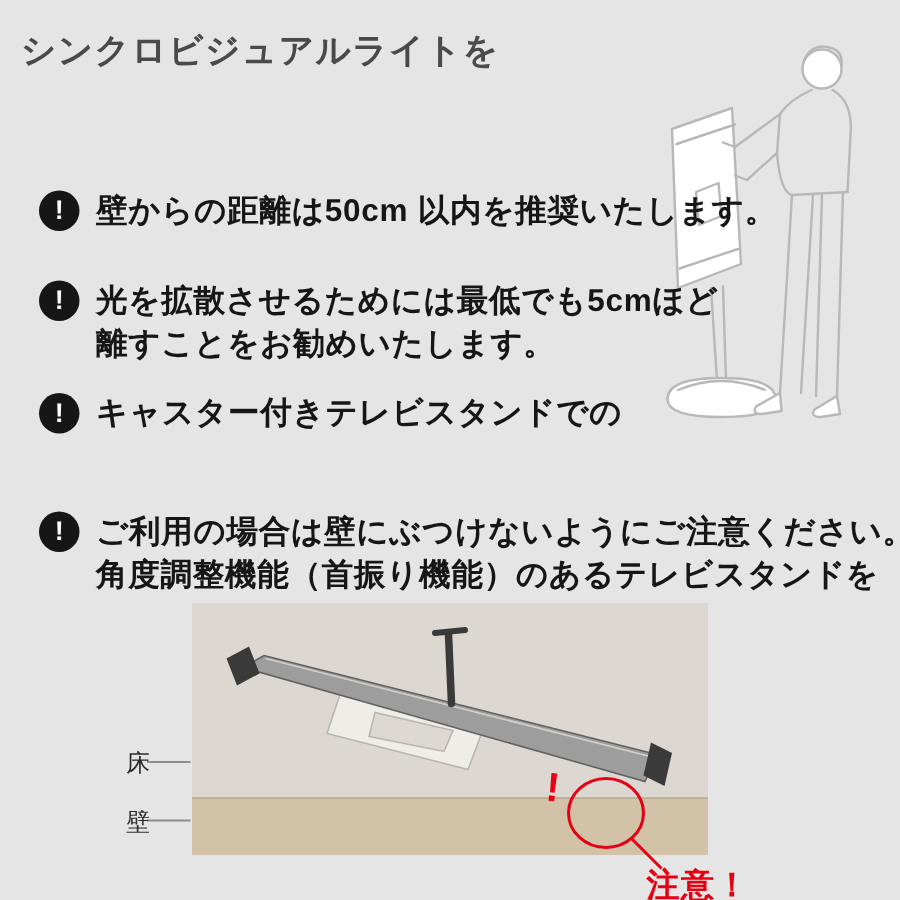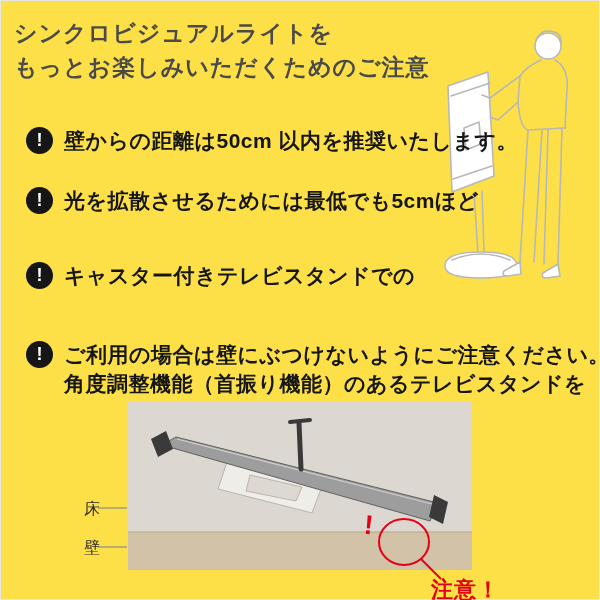--- a/index.html
+++ b/index.html
@@ -1,17 +1,17 @@
 <!DOCTYPE html>
 <html><head>
 <meta charset="utf-8">
 <style>
   html,body{margin:0;padding:0;background:#fff;}
   .canvas{
-    position:relative;width:600px;height:600px;background:#fde047;overflow:hidden;
+    position:relative;width:600px;height:600px;background:#e5e5e5;overflow:hidden;
     font-family:"Liberation Sans","DejaVu Sans",sans-serif;
     outline:1px solid #e6e6e6;outline-offset:-1px;
   }
   
   .title{position:absolute;left:14px;top:16px;color:#4a4a4a;font-weight:bold;
          font-size:23px;line-height:34px;letter-spacing:1px;}
   
   .warning{position:absolute;left:26px;display:flex;align-items:flex-start;}
   .w1{top:126px;} .w2{top:186px;} .w3{top:261px;} .w4{top:340px;}
   .wicon{flex:0 0 auto;width:27px;height:27px;border-radius:50%;background:#161616;
@@ -31,21 +31,20 @@
   .overlay-svg{position:absolute;left:0;top:395px;width:600px;height:205px;overflow:visible;}
   .person-svg{position:absolute;left:424px;top:16px;width:172px;height:272px;}
 </style>
 </head>
 <body>
 
 <div class="canvas">
 
   <div class="title">
     <div>シンクロビジュアルライトを</div>
-    <div>もっとお楽しみいただくためのご注意</div>
   </div>
 
   <svg class="person-svg" viewBox="0 0 172 272">
     <g stroke="#b8b8b8" stroke-width="1.6" fill="none" stroke-linecap="round" stroke-linejoin="round">
 
       <polygon points="24,70 64,56 70,160 28,176" fill="#ffffff"></polygon>
       <line x1="27" y1="80" x2="66" y2="67"></line>
       <line x1="29" y1="163" x2="68" y2="150"></line>
       <polygon points="40,112 55,106 57,128 42,134" fill="#ffffff"></polygon>
 
@@ -78,20 +77,21 @@
     <span class="wicon">!</span>
     <div class="wtext">
       <div>壁からの距離は50cm 以内を推奨いたします。</div>
     </div>
   </div>
 
   <div class="warning w2">
     <span class="wicon">!</span>
     <div class="wtext">
       <div>光を拡散させるためには最低でも5cmほど</div>
+      <div>離すことをお勧めいたします。</div>
     </div>
   </div>
 
   <div class="warning w3">
     <span class="wicon">!</span>
     <div class="wtext">
       <div>キャスター付きテレビスタンドでの</div>
     </div>
   </div>
 

